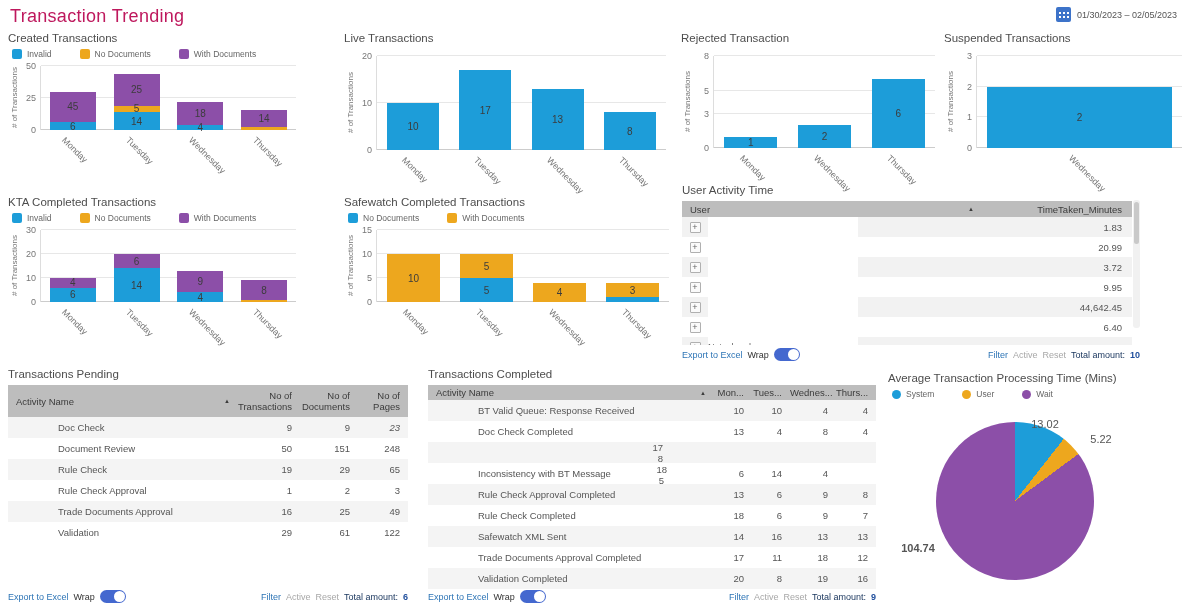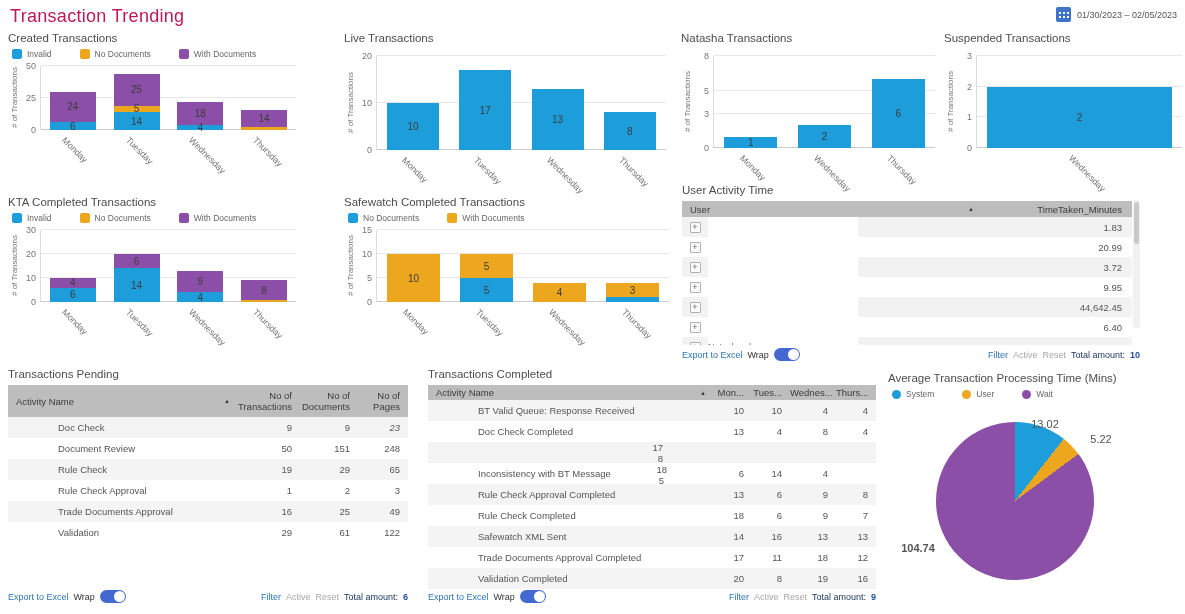--- a/index.html
+++ b/index.html
@@ -94,21 +94,21 @@
           <span class="tick-lbl" style="bottom: 0px;">0</span>
           <span class="tick-lbl" style="bottom: 32px;">25</span>
           <span class="tick-lbl" style="bottom: 64px;">50</span>
         </div>
         <div class="plot" style="height: 64px;">
           <div class="gridline zero" style="bottom: 0px;"></div>
           <div class="gridline" style="bottom: 32px;"></div>
           <div class="gridline" style="bottom: 64px;"></div>
           <div class="bar" style="left: calc(3.5%); width: 18%;">
             <div class="seg" style="height: 7.68px; background: rgb(29, 157, 217);">6</div>
-            <div class="seg" style="height: 30.72px; background: rgb(140, 79, 168);">24</div>
+            <div class="seg" style="height: 30.72px; background: rgb(140, 79, 168);">45</div>
           </div>
           <div class="xlab" style="left: 12.5%; top: 69px;">Monday</div>
           <div class="bar" style="left: calc(28.5%); width: 18%;">
             <div class="seg" style="height: 17.92px; background: rgb(29, 157, 217);">14</div>
             <div class="seg" style="height: 6.4px; background: rgb(237, 167, 30);">5</div>
             <div class="seg" style="height: 32px; background: rgb(140, 79, 168);">25</div>
           </div>
           <div class="xlab" style="left: 37.5%; top: 69px;">Tuesday</div>
           <div class="bar" style="left: calc(53.5%); width: 18%;">
             <div class="seg" style="height: 5.12px; background: rgb(29, 157, 217);">4</div>
@@ -152,21 +152,21 @@
           <div class="xlab" style="left: 62.5%; top: 99px;">Wednesday</div>
           <div class="bar" style="left: calc(78.5%); width: 18%;">
             <div class="seg" style="height: 37.6px; background: rgb(29, 157, 217);">8</div>
           </div>
           <div class="xlab" style="left: 87.5%; top: 99px;">Thursday</div>
         </div>
       </div>
     </div>
 </div>
 <div class="panel" style="left:681px;top:32px;width:254px">
-  <div class="chart-title">Natasha Transactions</div>
+  <div class="chart-title">Rejected Transaction</div>
   <div>
       <div class="chart-flex nolegend">
         <div class="ylab" style="height: 92px;"># of Transactions</div>
         <div class="yticks" style="height: 92px;">
           <span class="tick-lbl" style="bottom: 0px;">0</span>
           <span class="tick-lbl" style="bottom: 34.5px;">3</span>
           <span class="tick-lbl" style="bottom: 57.5px;">5</span>
           <span class="tick-lbl" style="bottom: 92px;">8</span>
         </div>
         <div class="plot" style="height: 92px;">

